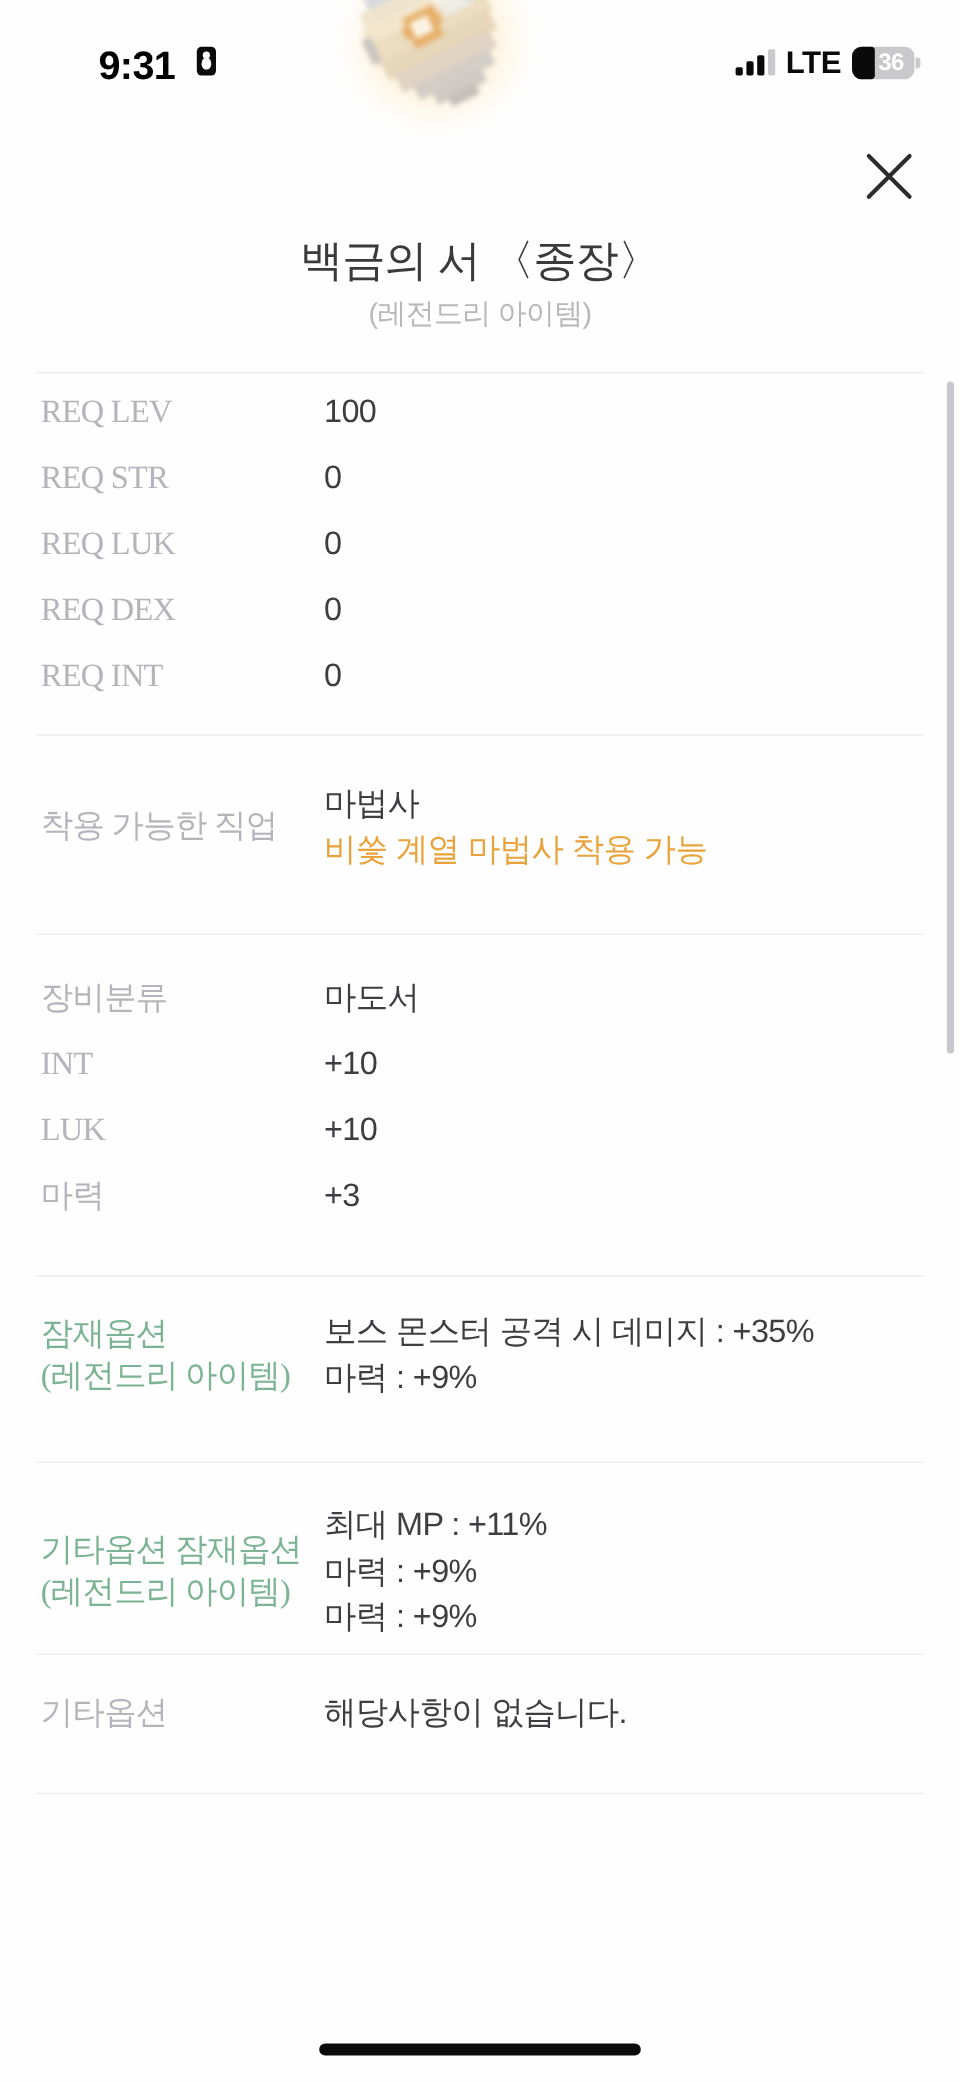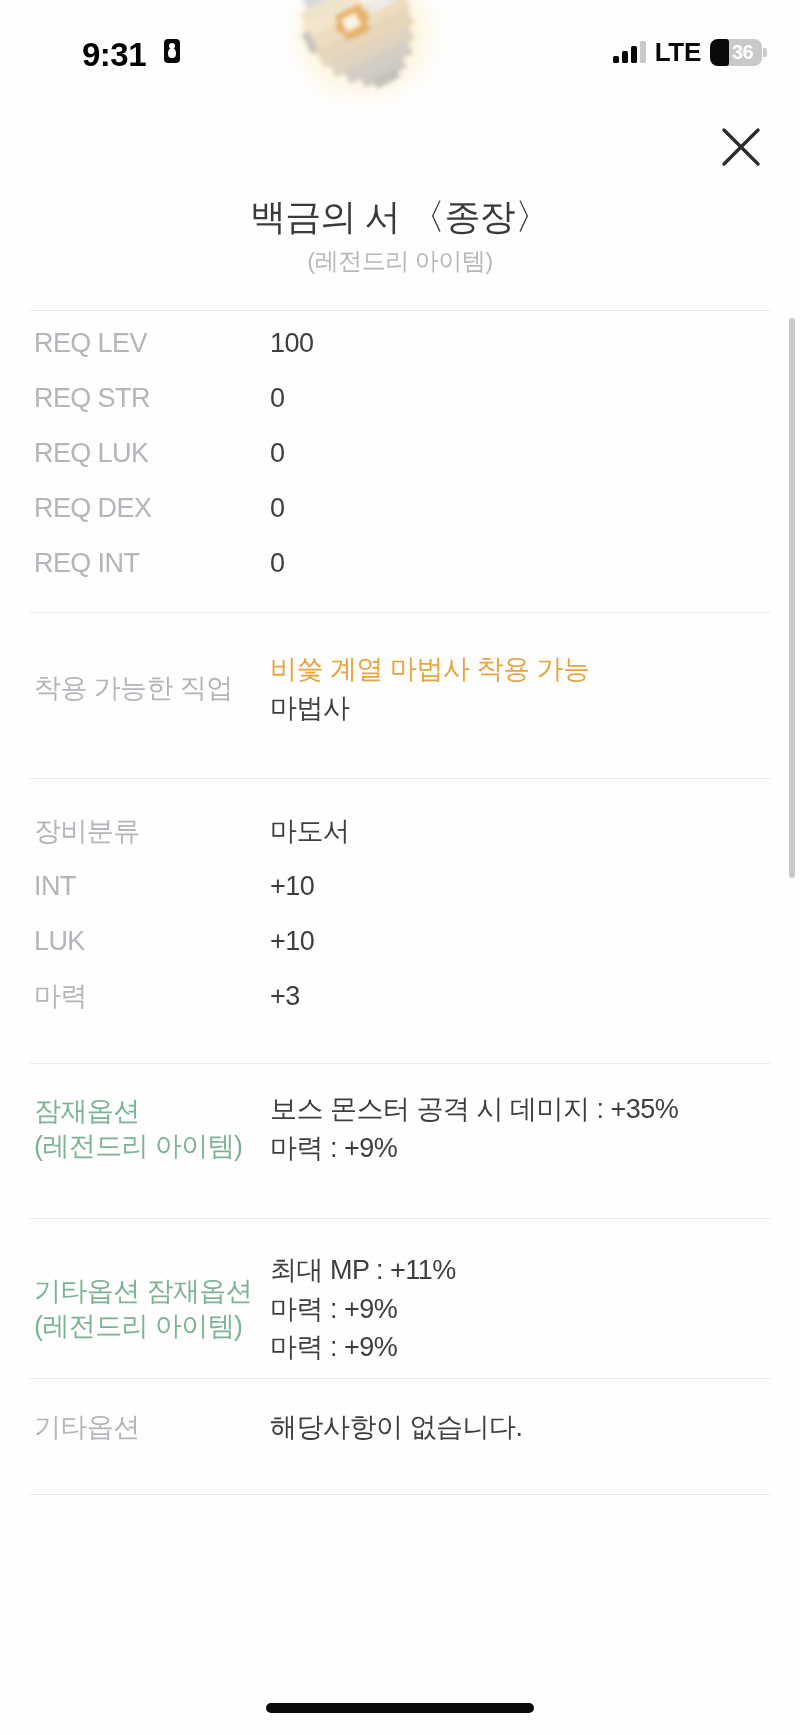--- a/index.html
+++ b/index.html
@@ -225,20 +225,21 @@
     align-items: flex-start;
   }
   .row .label {
     width: 270px;
     padding-left: 34px;
     font-size: 27px;
     color: #b4b4ba;
     font-weight: 400;
     letter-spacing: -0.6px;
     line-height: 1.28;
+    font-family: Liberation Serif, serif;
   }
   .row .value {
     flex: 1;
     font-size: 27px;
     color: #3e3e42;
     font-weight: 400;
     letter-spacing: -0.5px;
     line-height: 1.28;
   }
   .row.center-label { align-items: center; }
@@ -376,22 +377,22 @@
     <div class="row" style="top:236px">
       <div class="label">REQ INT</div>
       <div class="value">0</div>
     </div>
 
     <div class="divider" style="top:302px"></div>
 
     <div class="row center-label" style="top:342px">
       <div class="label">착용 가능한 직업</div>
       <div class="value multiline">
+        <span class="value-line dark">마법사</span>
         <span class="value-line orange">비씇 계열 마법사 착용 가능</span>
-        <span class="value-line dark">마법사</span>
       </div>
     </div>
 
     <div class="divider" style="top:468px"></div>
 
     <div class="row" style="top:504px">
       <div class="label">장비분류</div>
       <div class="value">마도서</div>
     </div>
     <div class="row" style="top:559px">

